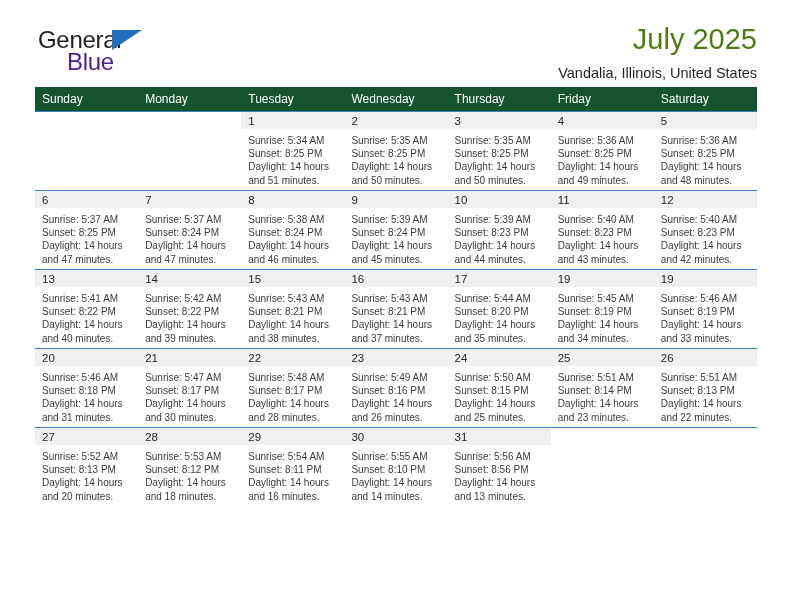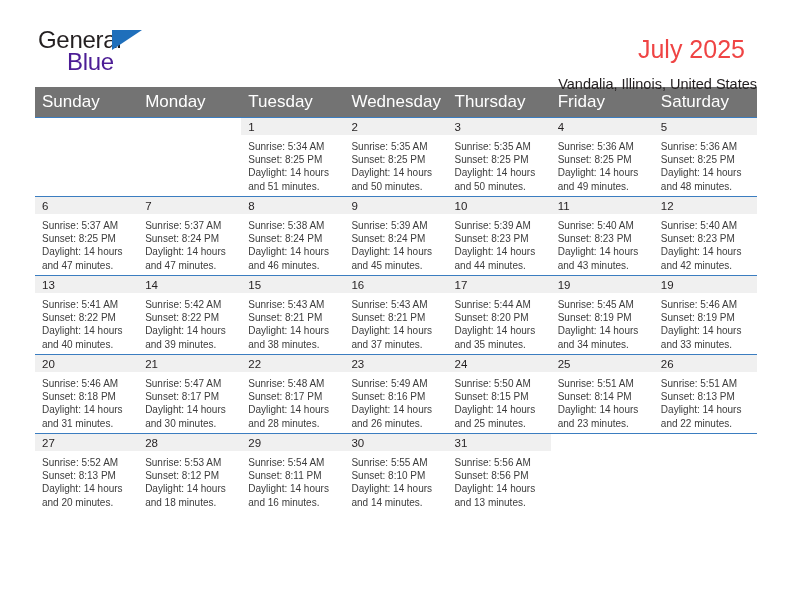--- a/index.html
+++ b/index.html
@@ -61,42 +61,42 @@
     color: #4c1d95;
     font-family: "Liberation Sans", sans-serif;
   }
   .title-block {
     position: absolute;
     right: 0;
     top: 12px;
     text-align: right;
   }
   .cal-title {
-    font-size: 25px;
-    color: #ef4444;
+    font-size: 29px;
+    color: #4d7c0f;
     line-height: 1.15;
     font-weight: normal;
-    margin: 12px;
+    margin: 0;
   }
   .cal-subtitle {
     font-size: 14.5px;
     color: #231f20;
     margin-top: 9px;
   }
 
   
   .calendar {
     width: 722px;
     border-collapse: collapse;
     table-layout: fixed;
   }
   .calendar th {
-    background: #737373;
+    background: #14532d;
     color: #ffffff;
-    font-size: 17px;
+    font-size: 12px;
     font-weight: normal;
     text-align: left;
     padding: 5px 0 5px 7px;
     height: 12px;
     border: none;
   }
   .calendar td {
     vertical-align: top;
     height: 78px;
     padding: 0;

